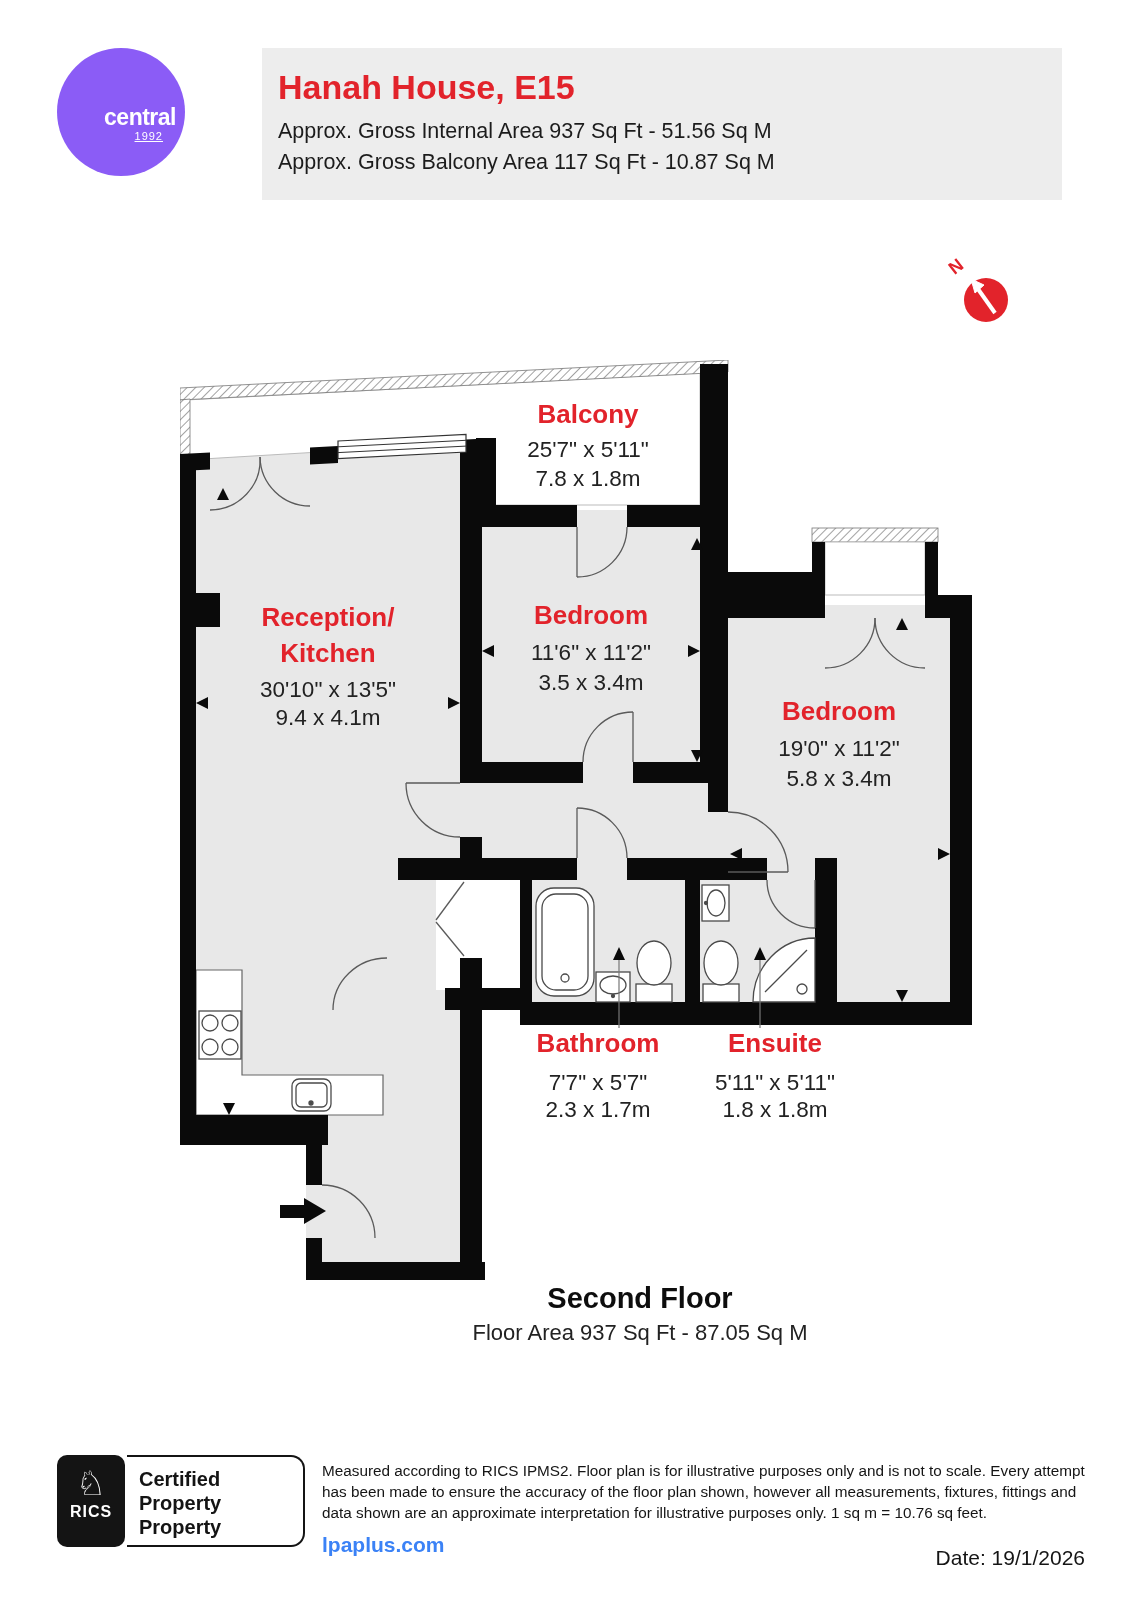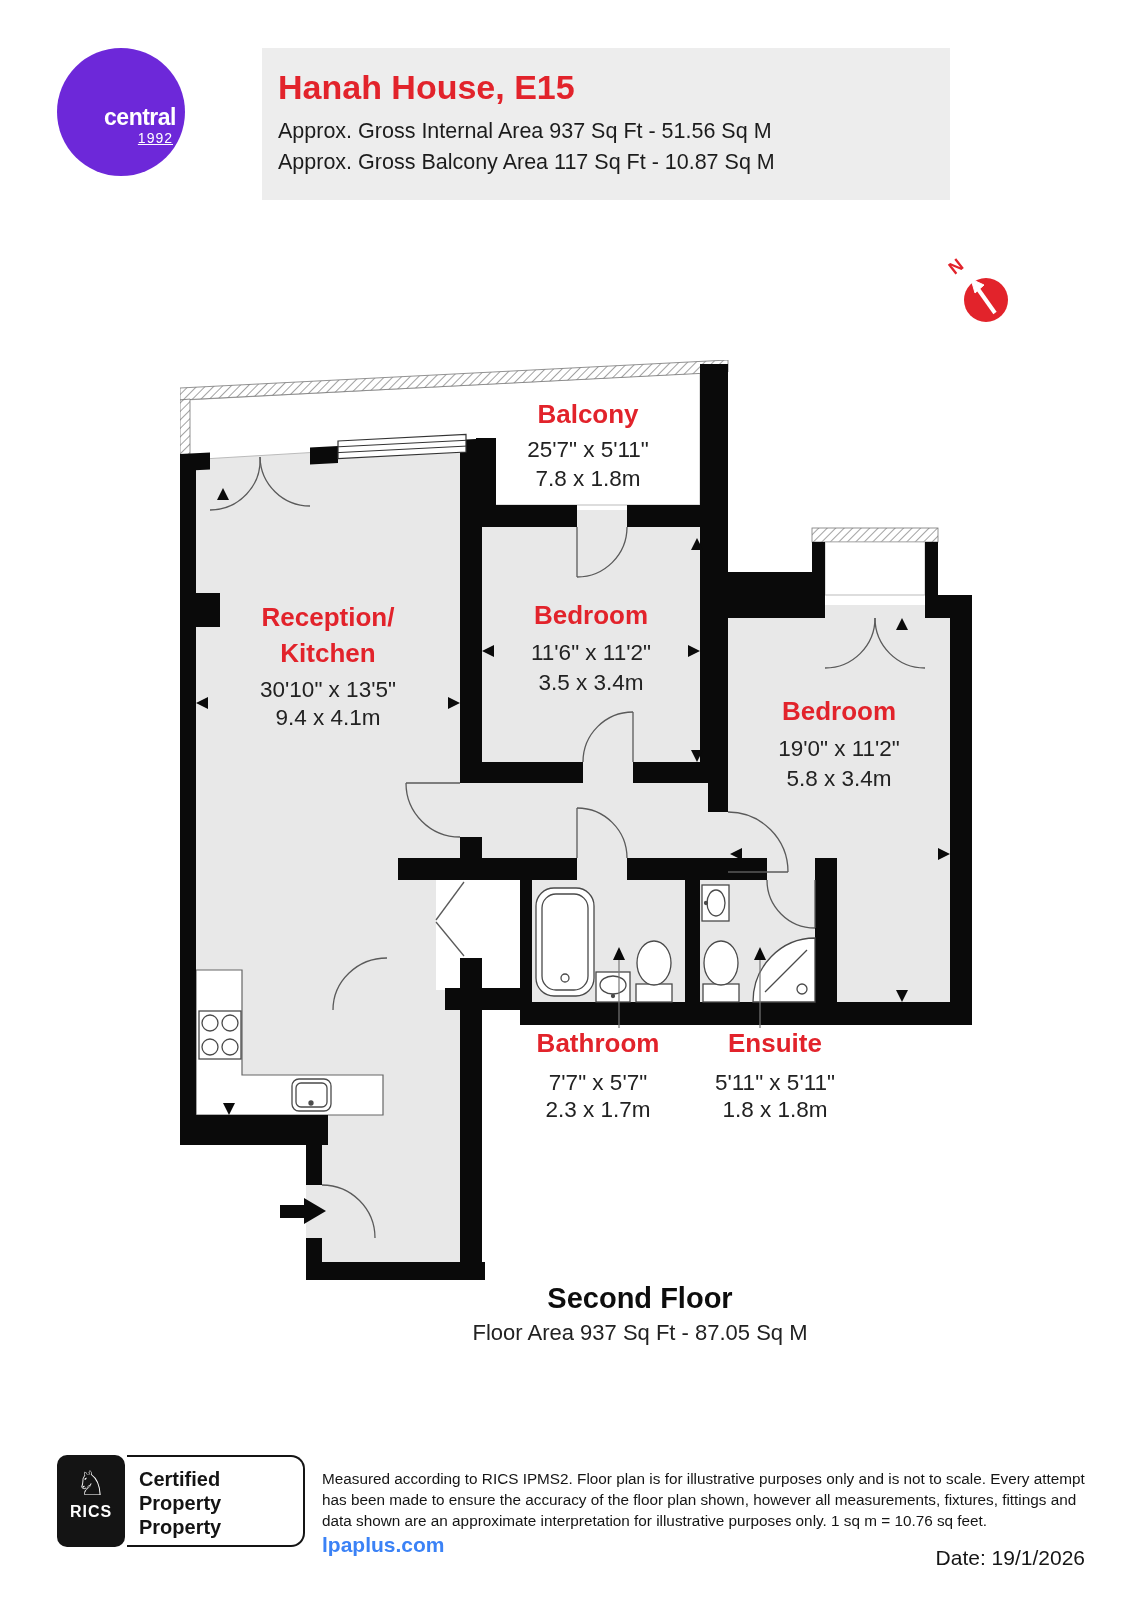--- a/index.html
+++ b/index.html
@@ -1,23 +1,23 @@
 <!DOCTYPE html>
 <html><head>
 <meta charset="utf-8">
 <style>
   html,body{margin:0;padding:0;background:#fff;}
   .page{position:relative;width:1131px;height:1600px;background:#ffffff;overflow:hidden;
         font-family:"Liberation Sans",sans-serif;color:#111;}
   
   .logo{position:absolute;left:57px;top:48px;width:128px;height:128px;border-radius:50%;
-        background:#6d28d9;}
+        background:#8b5cf6;}
   .logo .brand{position:absolute;right:9px;top:56px;color:#fff;font-weight:bold;font-size:23px;letter-spacing:-0.5px;}
-  .logo .year{position:absolute;right:12px;top:82px;color:#fff;font-size:14px;letter-spacing:1px;text-decoration:underline;}
-  .header-panel{position:absolute;left:262px;top:48px;width:688px;height:152px;background:#ededed;
+  .logo .year{position:absolute;right:22px;top:82px;color:#fff;font-size:11px;letter-spacing:1px;text-decoration:underline;}
+  .header-panel{position:absolute;left:262px;top:48px;width:800px;height:152px;background:#ededed;
         box-sizing:border-box;padding:18px 0 0 16px;}
   .header-title{font-size:34px;font-weight:bold;color:#e2232b;line-height:42px;}
   .header-sub{font-size:21.5px;color:#1c1c1c;line-height:31px;margin-top:8px;}
   
   .compass{position:absolute;left:938px;top:252px;width:90px;height:90px;}
   
   .plan{position:absolute;left:180px;top:360px;width:800px;height:920px;}
   svg text{font-family:"Liberation Sans",sans-serif;}
   .room-title{fill:#e2232b;font-weight:bold;font-size:26px;}
   .room-dim{fill:#222;font-size:22.5px;}
@@ -26,21 +26,21 @@
   .floor-title{font-size:29px;font-weight:bold;color:#0d0d0d;}
   .floor-sub{font-size:22px;color:#222;margin-top:5px;}
   
   .rics-box{position:absolute;left:57px;top:1455px;width:68px;height:92px;background:#141414;
         border-radius:10px;color:#fff;text-align:center;}
   .rics-lion{font-size:34px;line-height:40px;margin-top:8px;}
   .rics-name{font-size:16px;font-weight:bold;letter-spacing:1px;}
   .cert-box{position:absolute;left:127px;top:1455px;width:178px;height:92px;border:2px solid #141414;
         border-left:none;border-radius:0 14px 14px 0;box-sizing:border-box;padding:10px 0 4px 12px;}
   .cert-line{font-size:20px;font-weight:bold;line-height:24px;color:#141414;}
-  .disclaimer{position:absolute;left:322px;top:1460px;width:772px;font-size:15.3px;line-height:21px;color:#151515;margin-top:8px;}
+  .disclaimer{position:absolute;left:322px;top:1460px;width:772px;font-size:15.3px;line-height:21px;color:#151515;}
   .website{position:absolute;left:322px;top:1533px;font-size:21px;font-weight:bold;color:#3b82f6;}
   .date{position:absolute;left:895px;top:1546px;width:190px;text-align:right;font-size:21px;color:#151515;}
 </style>
 </head>
 <body>
 
 <div class="page">
 
   <div class="logo">
     <span class="brand">central</span>

